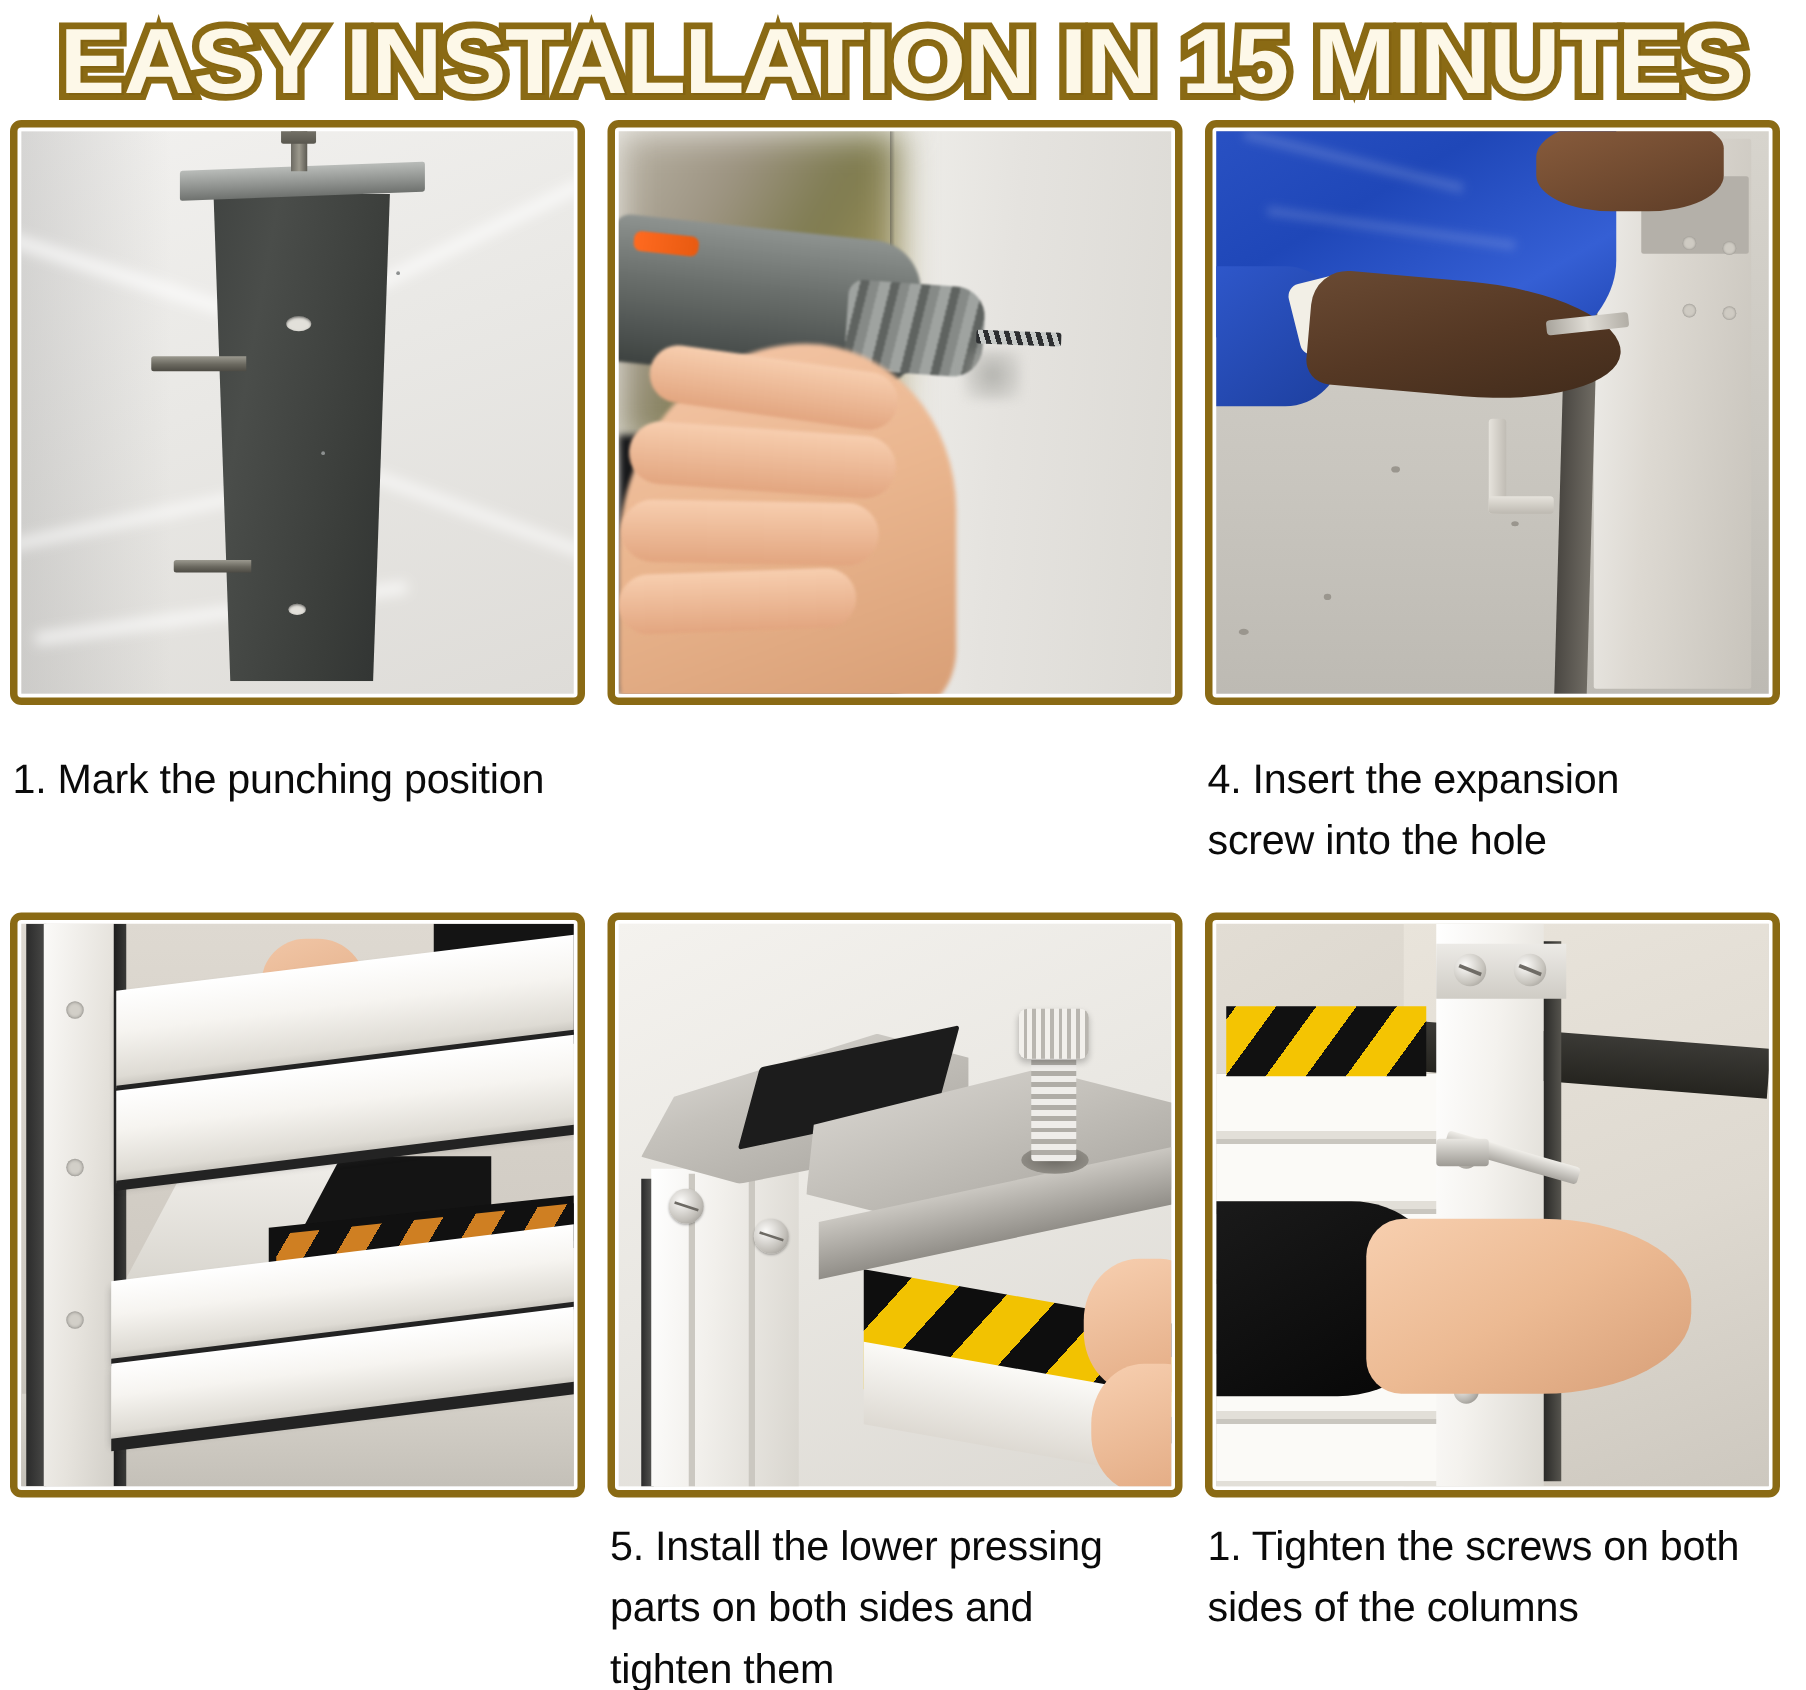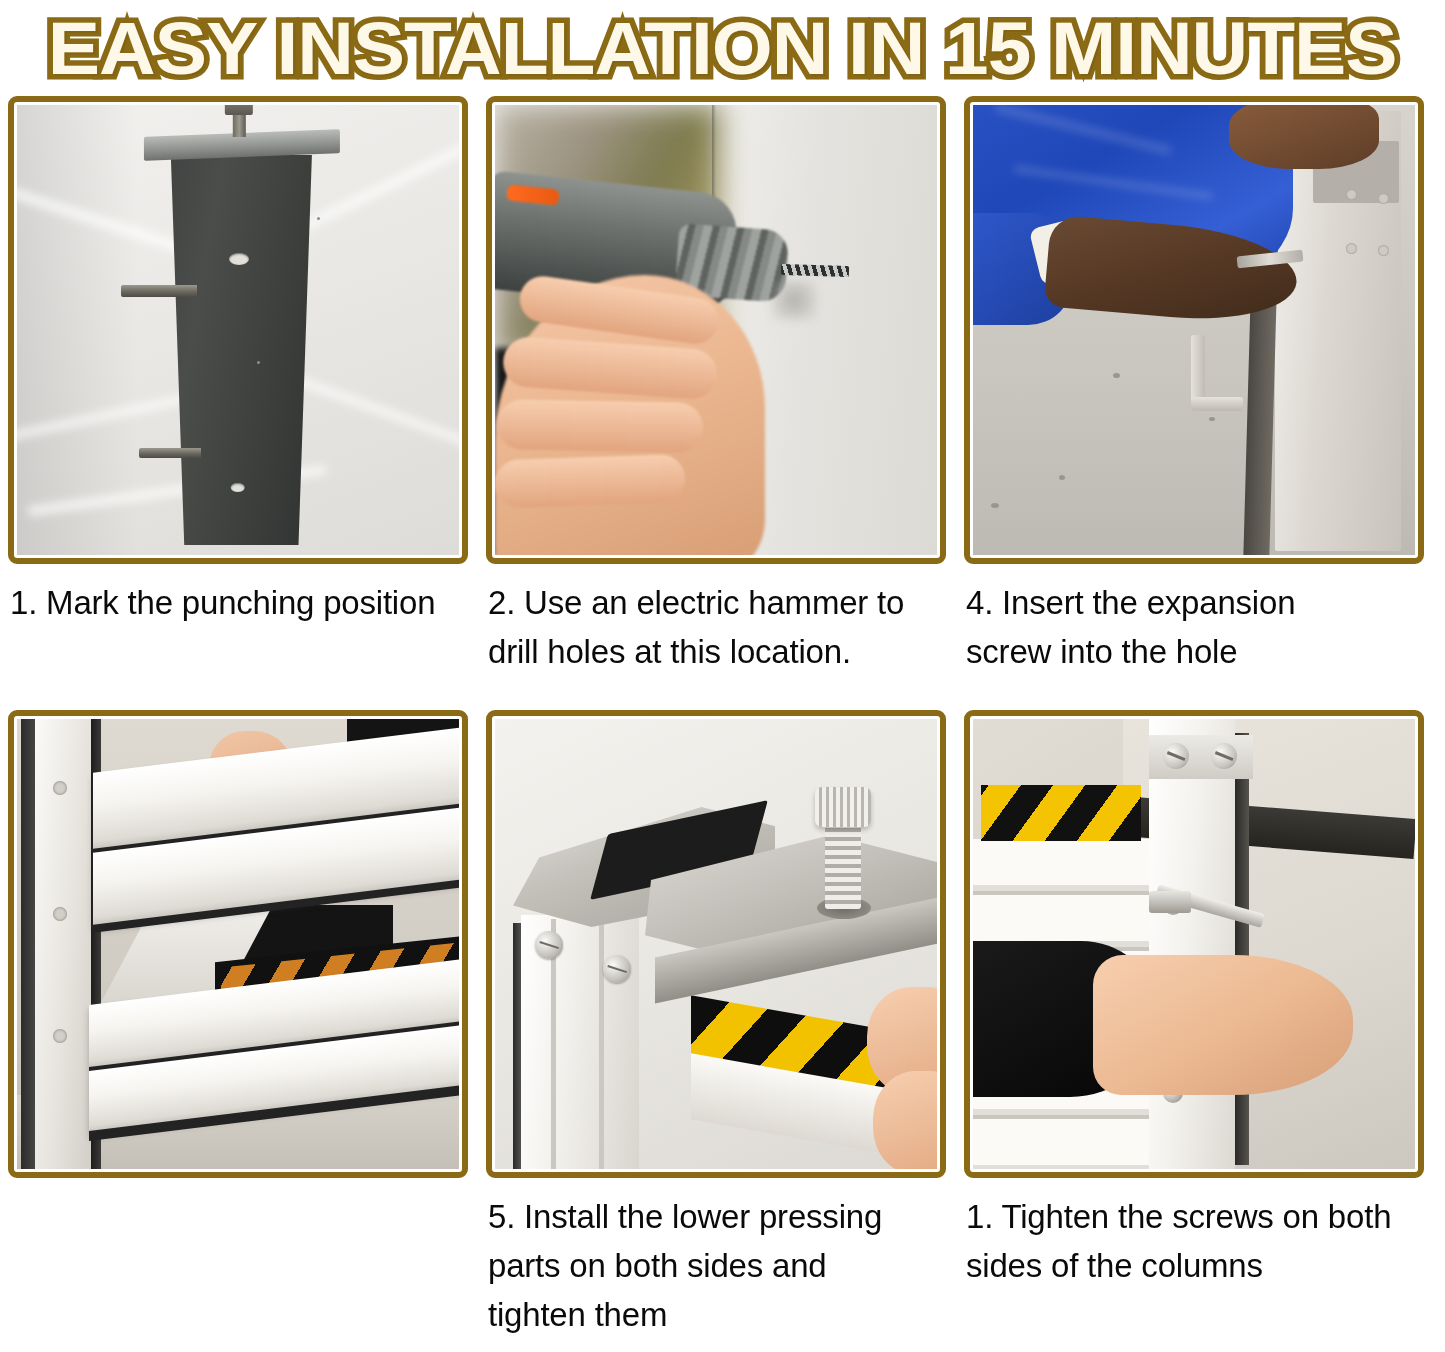--- a/index.html
+++ b/index.html
@@ -78,21 +78,21 @@
 
   .caption {
     font-size: 33px;
     line-height: 49px;
     color: #0a0a0a;
     font-weight: 500;
     letter-spacing: -0.2px;
     padding: 14px 2px 0 2px;
     white-space: pre-line;
   }
-  .row1 .caption { height: 132px; }
+  .row1 .caption { height: 132px; margin-top: 20px; }
   .row2 .caption { height: 150px; }
 
   
   .p1 { background: linear-gradient(160deg,#f2f1ef 0%,#e9e8e5 45%,#dedcd8 100%); }
   .p1 .fabric-fold {
     position: absolute;
     background: rgba(255,255,255,0.75);
     filter: blur(5px);
   }
   .p1 .f1 { left: -20px; top: 120px; width: 260px; height: 10px; transform: rotate(18deg); }
@@ -585,22 +585,20 @@
           <div class="chuck"></div>
           <div class="bit"></div>
           <div class="dust"></div>
           <div class="hand"></div>
           <div class="finger fg1"></div>
           <div class="finger fg2"></div>
           <div class="finger fg3"></div>
           <div class="finger fg4"></div>
         </div>
       </div>
-      <div class="caption">2. Use an electric hammer to
-drill holes at this location.</div>
     </div>
 
     <div class="cell">
       <div class="frame">
         <div class="photo p3">
           <div class="column"></div>
           <div class="column-dark"></div>
           <div class="col-face"></div>
           <div class="col-screw cs1"></div>
           <div class="col-screw cs2"></div>

